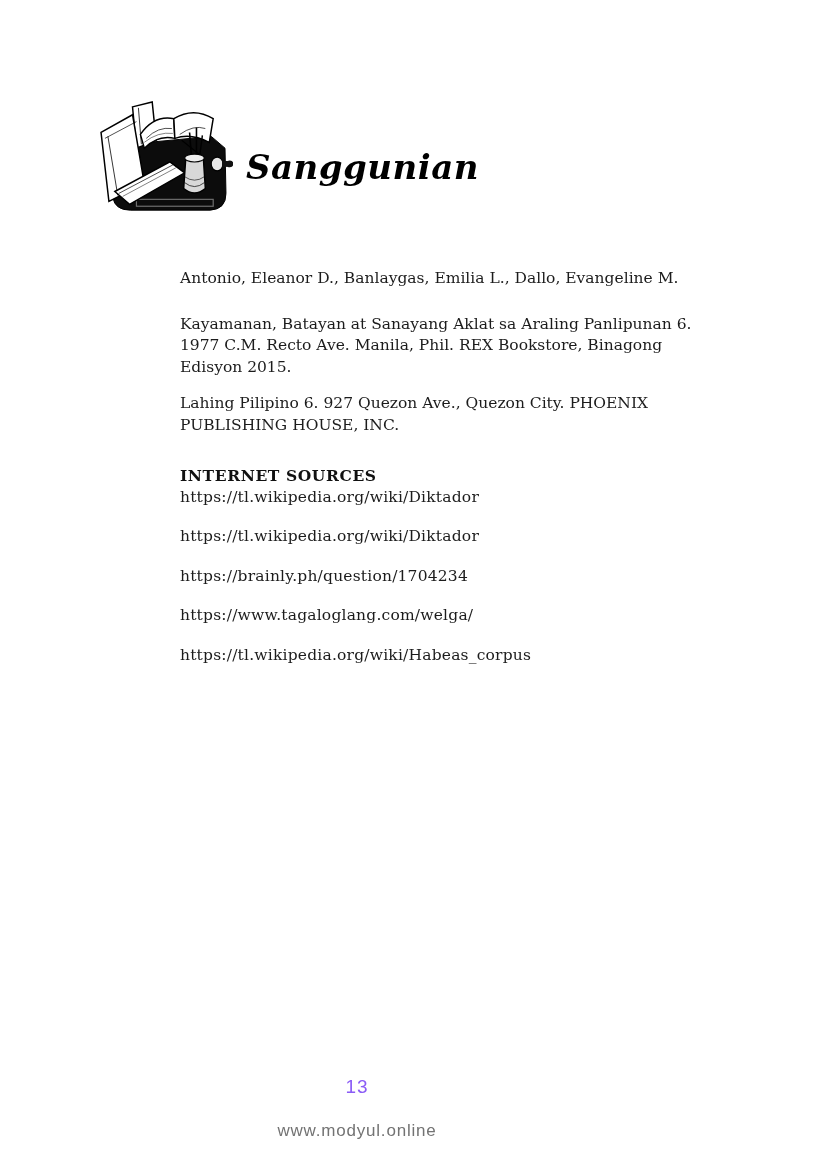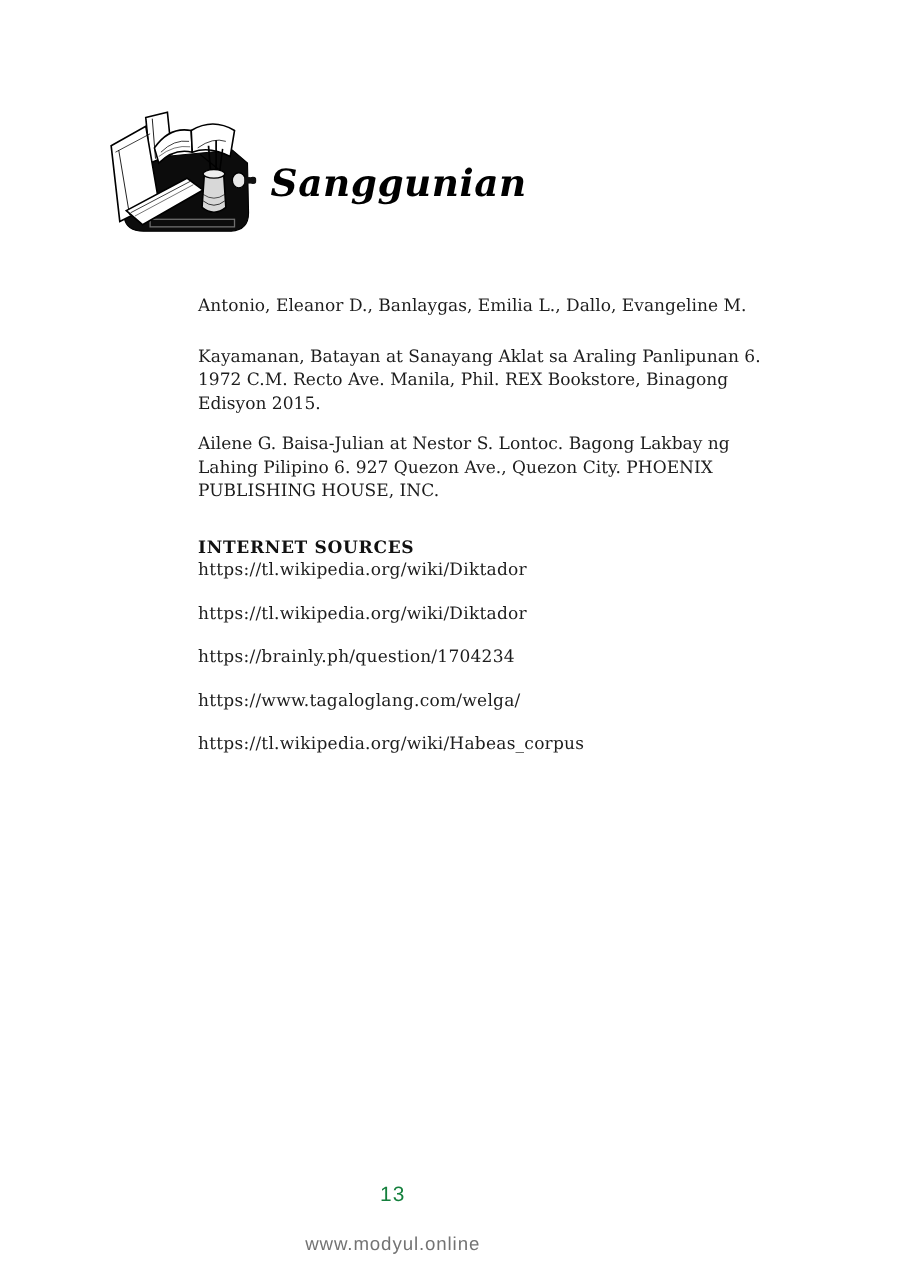--- a/index.html
+++ b/index.html
@@ -33,21 +33,21 @@
     margin:0;font-size:15.5px;line-height:21.5px;
     font-weight:bold;letter-spacing:0.6px;color:#111;
     white-space:nowrap;
   }
   .url-list{}
   .url{margin:0 0 18px 0;white-space:nowrap;letter-spacing:0.2px;}
   .page-number{
     position:absolute;left:0;top:1076px;width:100%;
     text-align:center;
     font-family:"Liberation Sans", sans-serif;
-    font-size:19px;font-weight:400;color:#15803d;letter-spacing:1px;
+    font-size:19px;font-weight:400;color:#8b5cf6;letter-spacing:1px;
   }
   .watermark{
     position:absolute;left:0;top:1121px;width:100%;
     text-align:center;
     font-family:"Liberation Sans", sans-serif;
     font-size:17px;color:#737373;letter-spacing:0.8px;
   }
 </style>
 </head>
 <body>
@@ -93,26 +93,25 @@
     </svg>
   </div>
 
   <div class="doc-title">Sanggunian</div>
 
   <div class="textblock">
 
     <p class="entry entry-1">
       <span class="line">Antonio, Eleanor D., Banlaygas, Emilia L., Dallo, Evangeline M.</span>
       <span class="line it">Kayamanan, Batayan at Sanayang Aklat sa Araling Panlipunan 6.</span>
-      <span class="line">1972 C.M. Recto Ave. Manila, Phil. REX Bookstore, Binagong</span>
+      <span class="line">1977 C.M. Recto Ave. Manila, Phil. REX Bookstore, Binagong</span>
       <span class="line">Edisyon 2015.</span>
     </p>
 
     <p class="entry entry-2">
-      <span class="line"><span>Ailene G. Baisa-Julian at Nestor S. Lontoc. </span><span class="it">Bagong Lakbay ng</span></span>
       <span class="line"><span class="it">Lahing Pilipino 6.</span><span> 927 Quezon Ave., Quezon City. PHOENIX</span></span>
       <span class="line">PUBLISHING HOUSE, INC.</span>
     </p>
 
     <h2 class="sources-heading">INTERNET SOURCES</h2>
 
     <div class="url-list">
       <div class="url">https://tl.wikipedia.org/wiki/Diktador</div>
       <div class="url">https://tl.wikipedia.org/wiki/Diktador</div>
       <div class="url">https://brainly.ph/question/1704234</div>

